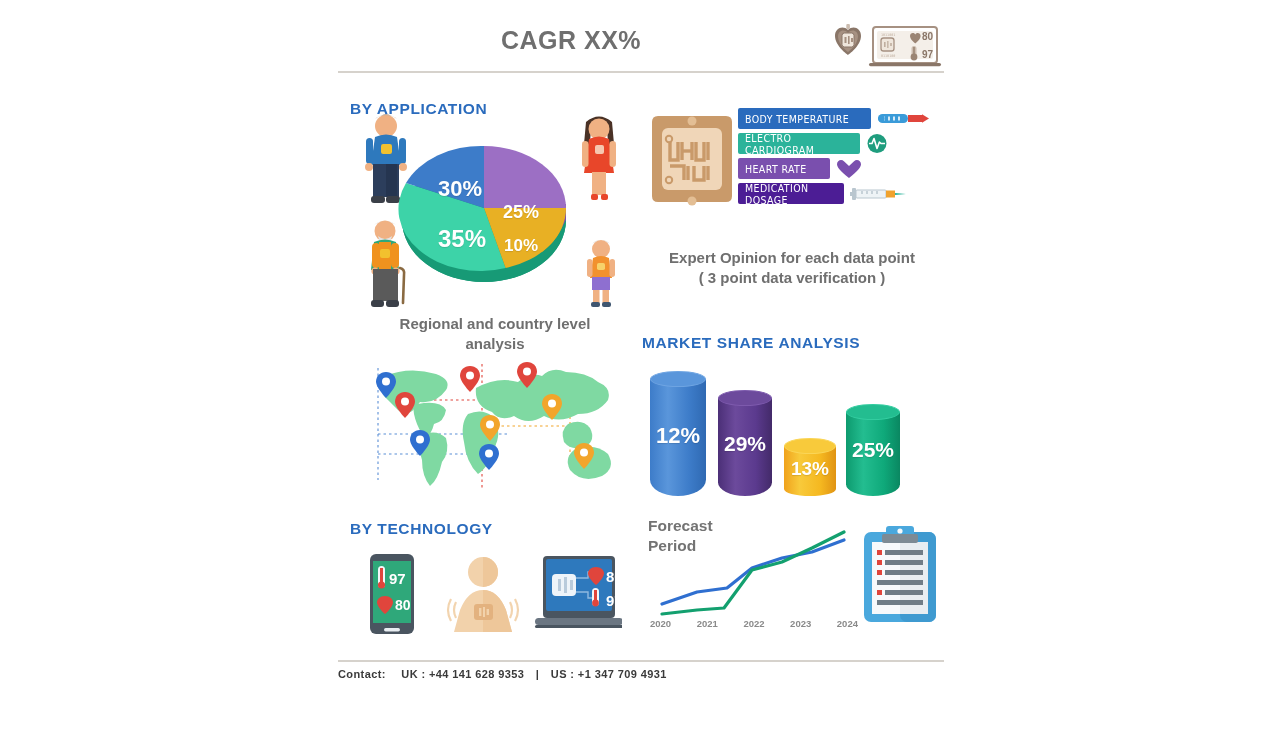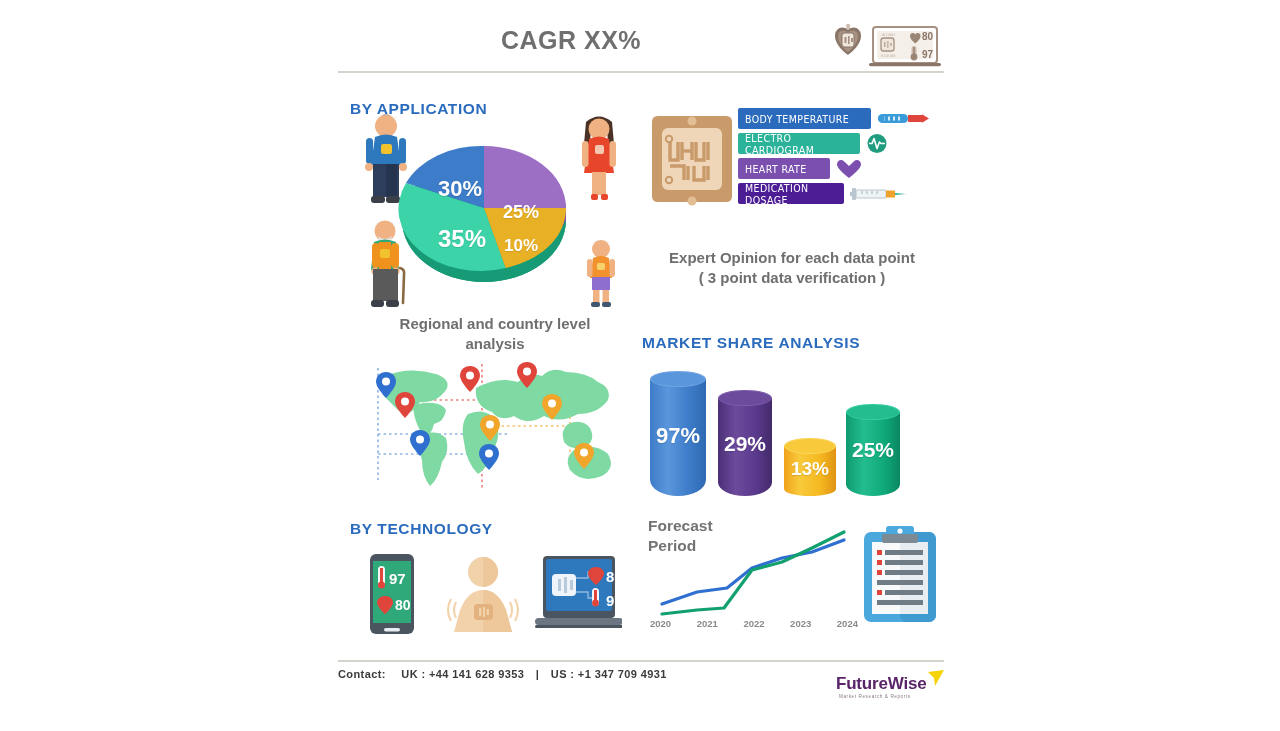--- a/index.html
+++ b/index.html
@@ -384,21 +384,21 @@
     </div>
   </div>
 
   <div class="market">
     <div class="ms-title sec-title-blue">MARKET SHARE ANALYSIS</div>
     <div class="cyls">
 
       <div class="cyl" style="left:6px;width:56px;height:125px;">
         <div class="body" style="height:117px;background:linear-gradient(90deg,#3d7cc9 0%,#5a96db 32%,#3d7cc9 70%,#2f69b2 100%);"></div>
         <div class="top" style="top:0;background:#5a96db;border:1px solid #6ea4e2;box-sizing:border-box;"></div>
-        <div class="val" style="top:52px;font-size:22px;">97%</div>
+        <div class="val" style="top:52px;font-size:22px;">12%</div>
       </div>
 
       <div class="cyl" style="left:74px;width:54px;height:106px;">
         <div class="body" style="height:98px;background:linear-gradient(90deg,#4b2f77 0%,#6c4a9c 32%,#5b3a8e 70%,#432a69 100%);"></div>
         <div class="top" style="top:0;background:#6c4a9c;border:1px solid #7d5aad;box-sizing:border-box;"></div>
         <div class="val" style="top:42px;font-size:21px;">29%</div>
       </div>
 
       <div class="cyl" style="left:140px;width:52px;height:58px;">
         <div class="body" style="height:50px;background:linear-gradient(90deg,#f0a21c 0%,#f8ca3b 30%,#f5b820 70%,#e09313 100%);"></div>
@@ -510,23 +510,16 @@
   </div>
 
   <div class="footer">
     <div class="ftr-rule"></div>
     <div class="contact">
       <span class="lab">Contact:</span>
       <span>UK :  +44 141 628 9353</span>
       <span style="margin:0 8px;">|</span>
       <span>US :  +1 347 709 4931</span>
     </div>
-    <div class="logo">
-      <div class="logo-text">FutureWise</div>
-      <div class="logo-tag">Market Research &amp; Reports</div>
-      <svg style="position:absolute;left:90px;top:-2px;" width="20" height="20" viewBox="0 0 20 20">
-        <path d="M2 2 L18 0 L9 16 L8 8 Z" fill="#f5d308"></path>
-      </svg>
-    </div>
   </div>
 
  </div>
 </div>
 
 </body></html>

